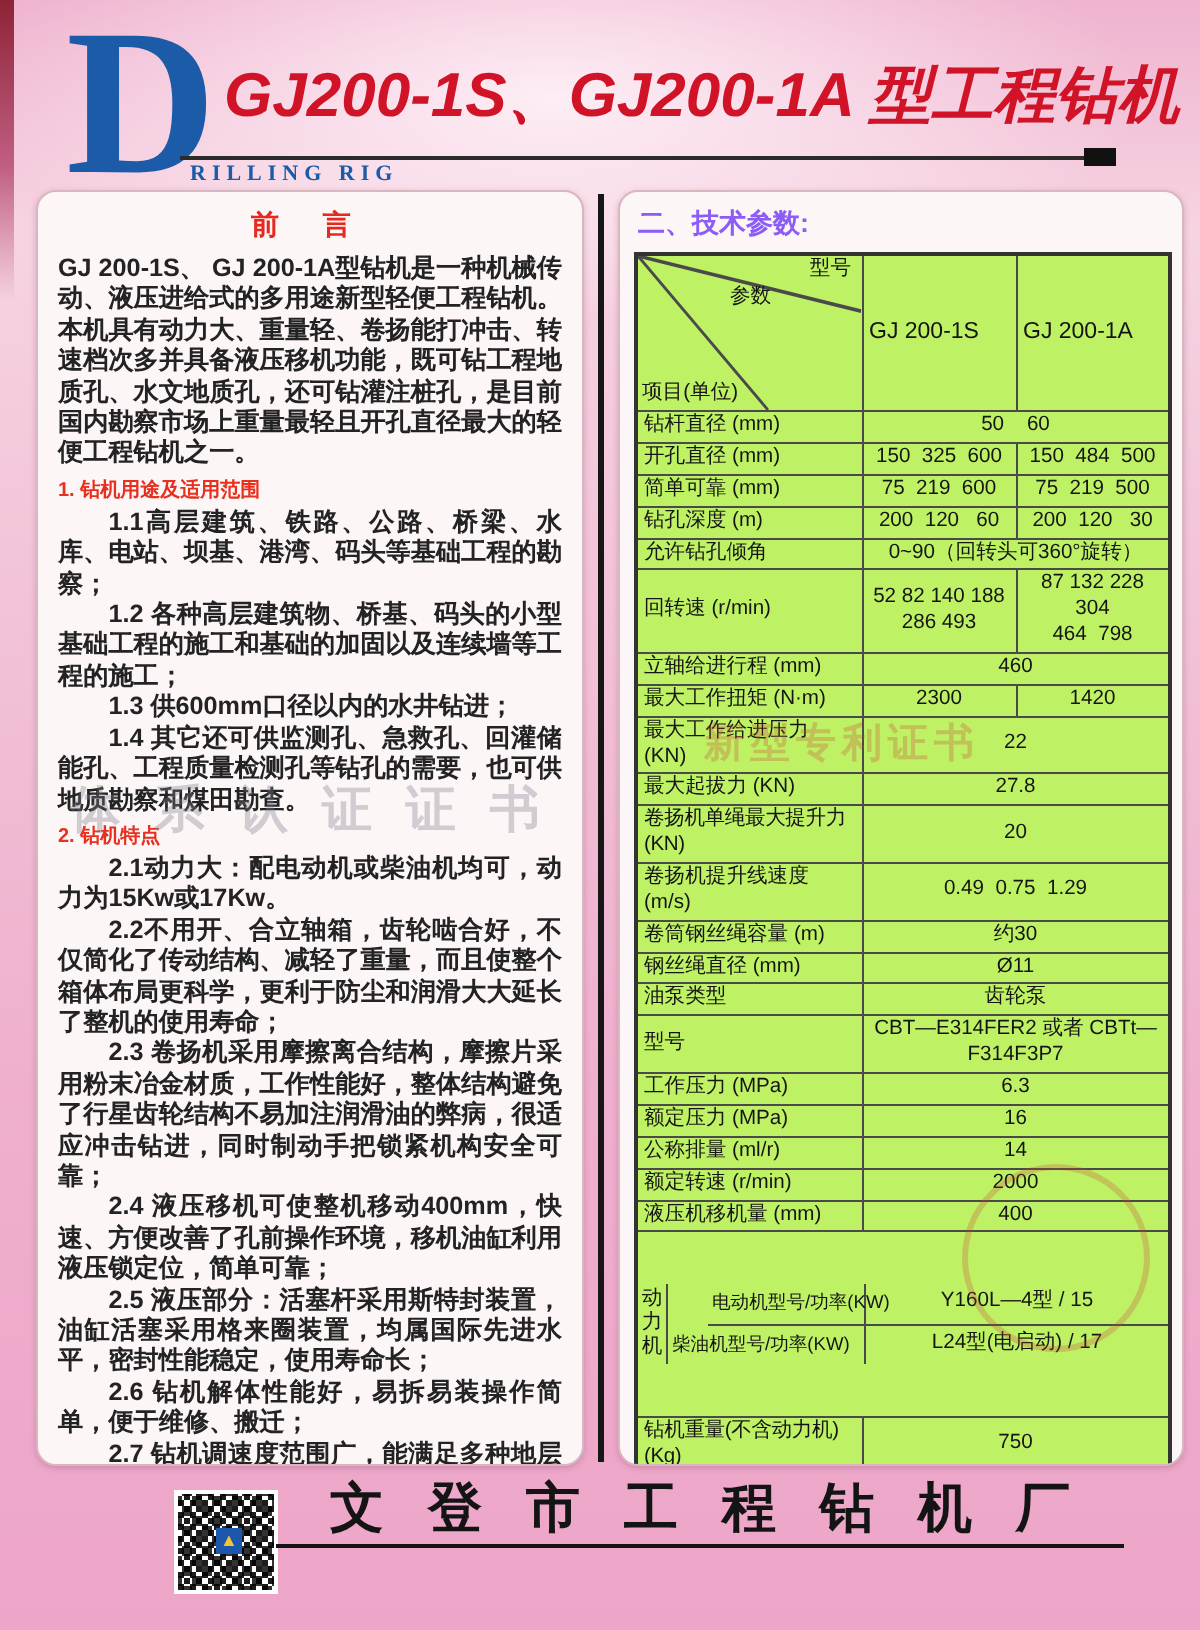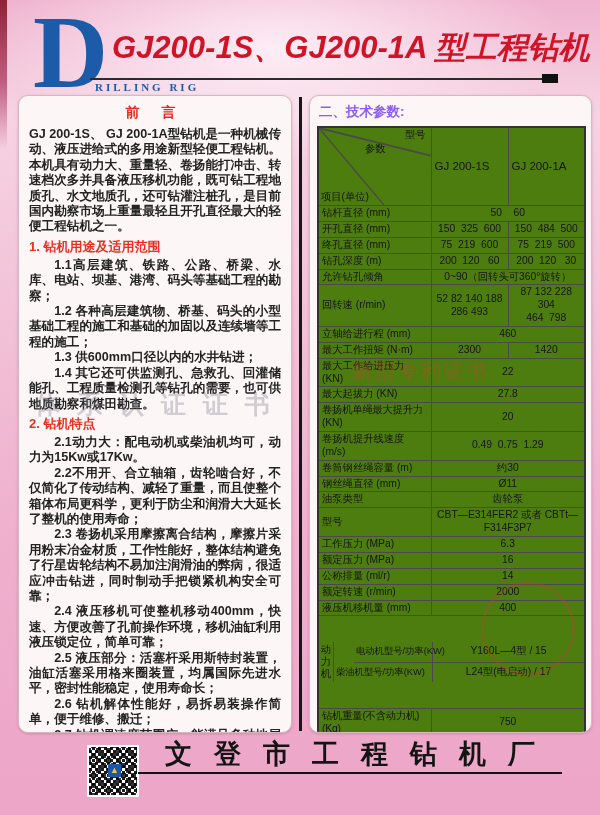--- a/index.html
+++ b/index.html
@@ -27,31 +27,31 @@
     box-shadow:0 1px 3px rgba(120,40,80,.25);overflow:hidden;}
   .left-panel{left:18px;width:274px;padding:6px 10px;}
   .right-panel{left:309px;width:283px;padding:6px 7px;}
   .col-divider{position:absolute;left:299px;top:97px;width:3px;height:634px;background:#161616;}
   
   .fw-title{text-align:center;color:#e6291d;font-weight:bold;font-size:14px;
     letter-spacing:9px;margin:2px 0 5px 0;}
   .body-p{font-size:12.6px;line-height:15.4px;text-align:justify;color:#232323;
     font-weight:600;margin:0;}
   .indent{text-indent:2em;}
-  .sec-title{color:#e8301f;font-size:13px;font-weight:bold;margin:3px 0 2px 0;}
+  .sec-title{color:#e8301f;font-size:10px;font-weight:bold;margin:3px 0 2px 0;}
   .wm-left{position:absolute;left:8px;top:292px;width:256px;text-align:center;
     color:rgba(125,125,140,.35);font-size:25px;font-weight:bold;letter-spacing:5px;
     pointer-events:none;}
   .wm-right{position:absolute;left:42px;top:262px;color:rgba(205,70,55,.28);
     font-size:20px;font-weight:bold;letter-spacing:3px;pointer-events:none;white-space:nowrap;}
   .stamp-ring{position:absolute;right:16px;top:486px;width:88px;height:88px;border-radius:50%;
     border:3px solid rgba(205,60,55,.25);pointer-events:none;}
   
   .spec-title{color:#8b5cf6;font-size:13.5px;font-weight:bold;margin:1px 0 5px 2px;}
-  table.spec{width:267px;border-collapse:collapse;table-layout:fixed;background:#4d7c0f;}
+  table.spec{width:267px;border-collapse:collapse;table-layout:fixed;background:#bef264;}
   table.spec{border:2px solid #333;}
   .spec td{border:1px solid #4a4a4a;font-size:10.3px;line-height:1.25;padding:1px 3px;
     color:#151515;white-space:pre-wrap;overflow:hidden;vertical-align:middle;}
   .spec col.c1{width:113px;} .spec col.c2{width:77px;} .spec col.c3{width:77px;}
   td.lbl{text-align:left;}
   td.val{text-align:center;}
   td.model{text-align:left;font-size:11.5px;}
   .s9{font-size:8.8px;white-space:nowrap;letter-spacing:-.2px;}
   .s10{font-size:9.6px;white-space:nowrap;}
   .corner{position:relative;height:42px;padding:0 !important;}
@@ -144,21 +144,21 @@
       <tr>
         <td class="lbl">钻杆直径 (mm)</td>
         <td class="val" colspan="2">50    60</td>
       </tr>
       <tr>
         <td class="lbl">开孔直径 (mm)</td>
         <td class="val">150  325  600</td>
         <td class="val">150  484  500</td>
       </tr>
       <tr>
-        <td class="lbl">终孔直径 (mm)</td>
+        <td class="lbl">简单可靠 (mm)</td>
         <td class="val">75  219  600</td>
         <td class="val">75  219  500</td>
       </tr>
       <tr>
         <td class="lbl">钻孔深度 (m)</td>
         <td class="val">200  120   60</td>
         <td class="val">200  120   30</td>
       </tr>
       <tr>
         <td class="lbl">允许钻孔倾角</td>

